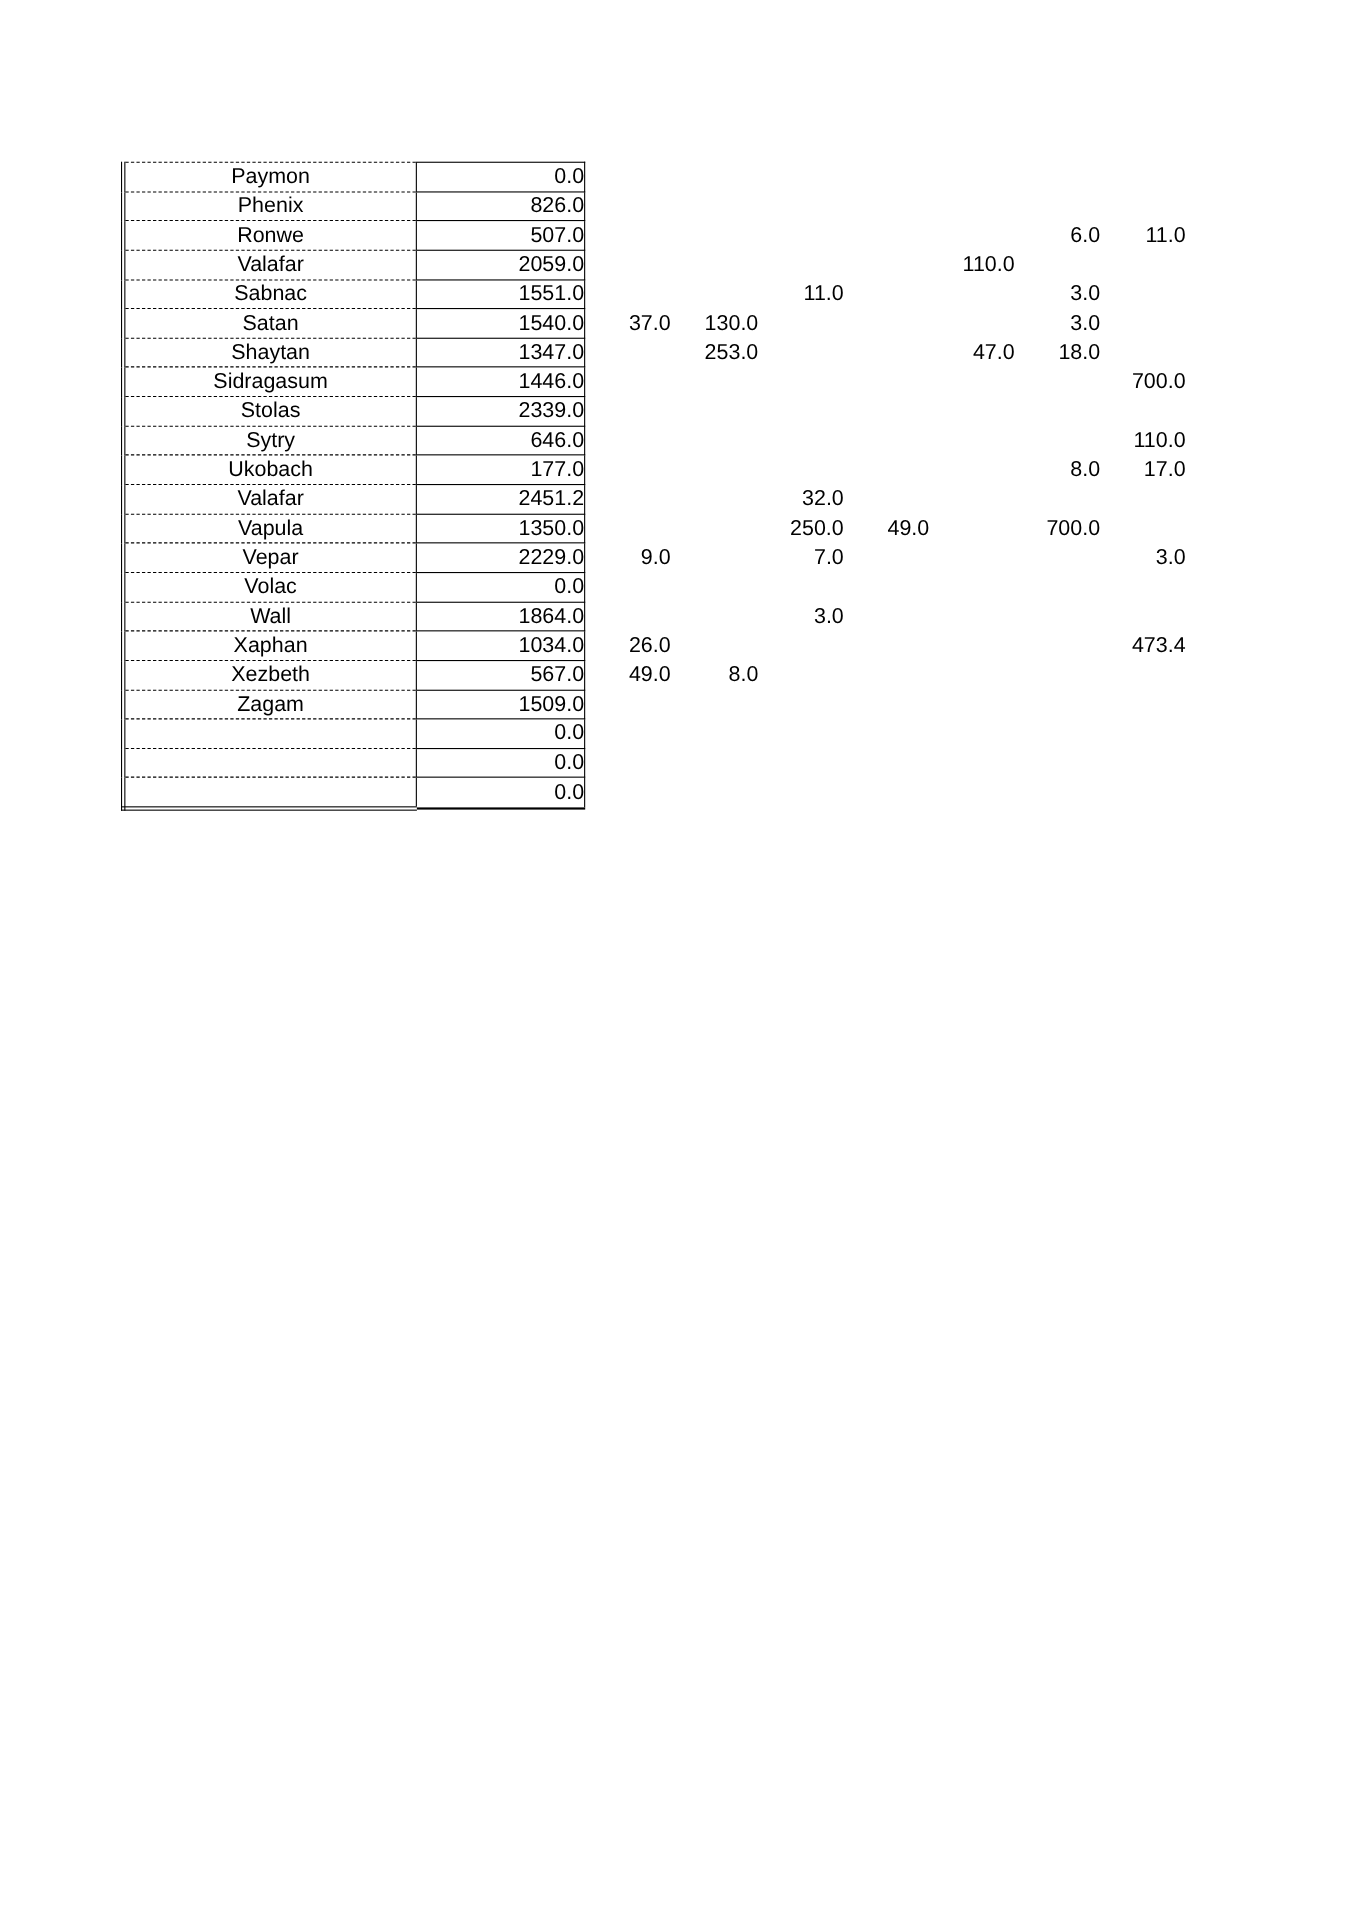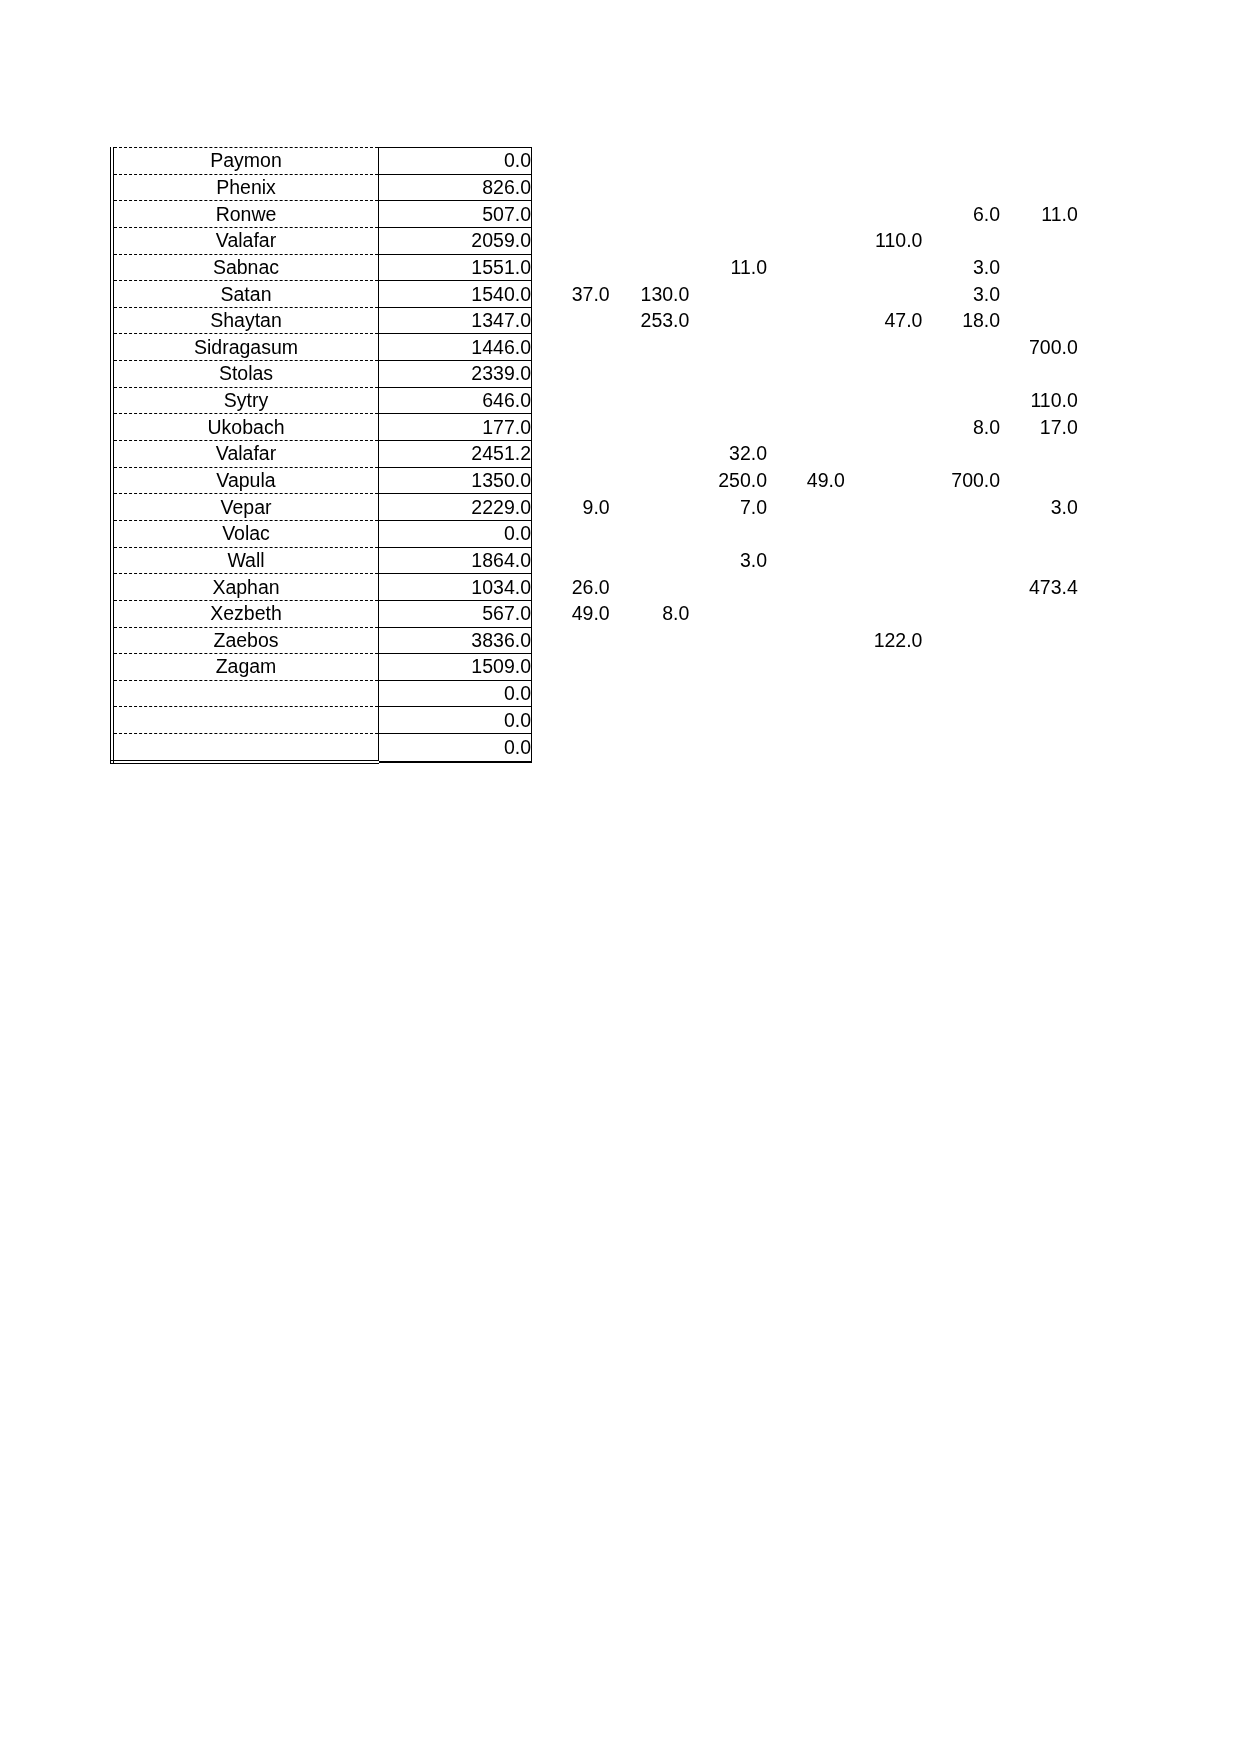--- a/index.html
+++ b/index.html
@@ -216,31 +216,20 @@
           <td class="total">567.0</td>
           <td class="extra">49.0</td>
           <td class="extra">8.0</td>
           <td class="extra"></td>
           <td class="extra"></td>
           <td class="extra"></td>
           <td class="extra"></td>
           <td class="extra"></td>
         </tr>
         <tr>
-          <td class="name">Zaebos</td>
-          <td class="total">3836.0</td>
-          <td class="extra"></td>
-          <td class="extra"></td>
-          <td class="extra"></td>
-          <td class="extra"></td>
-          <td class="extra">122.0</td>
-          <td class="extra"></td>
-          <td class="extra"></td>
-        </tr>
-        <tr>
           <td class="name">Zagam</td>
           <td class="total">1509.0</td>
           <td class="extra"></td>
           <td class="extra"></td>
           <td class="extra"></td>
           <td class="extra"></td>
           <td class="extra"></td>
           <td class="extra"></td>
           <td class="extra"></td>
         </tr>

